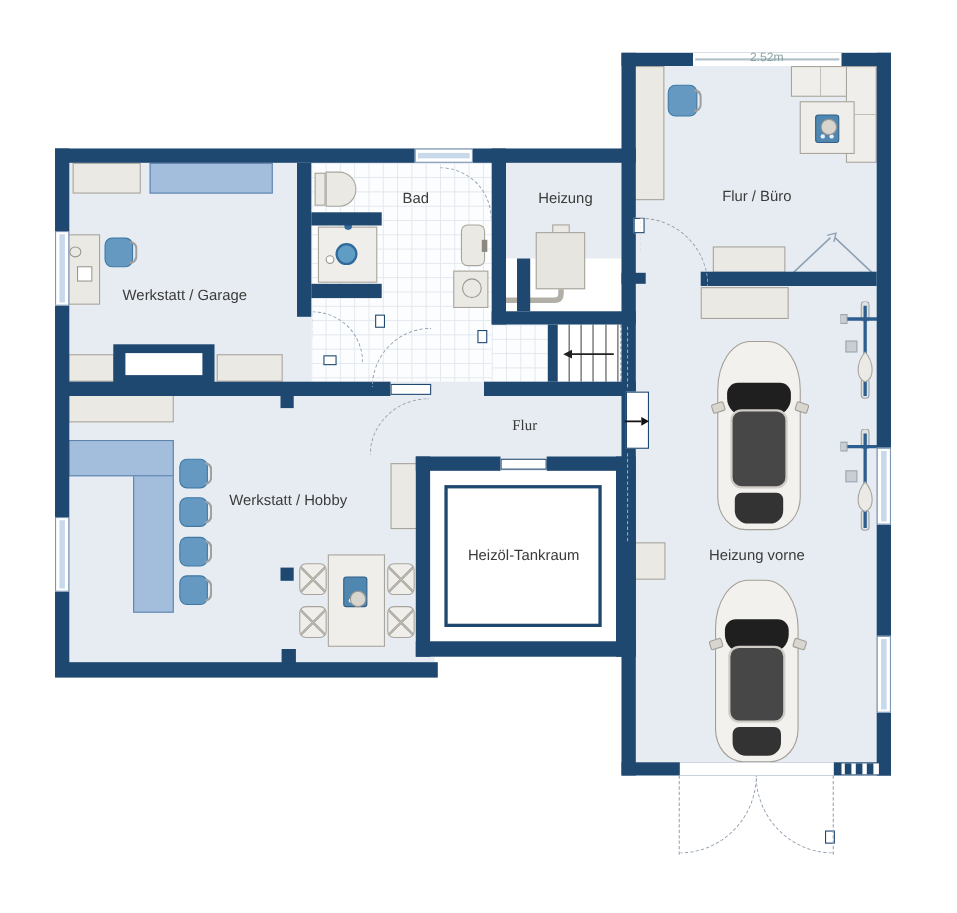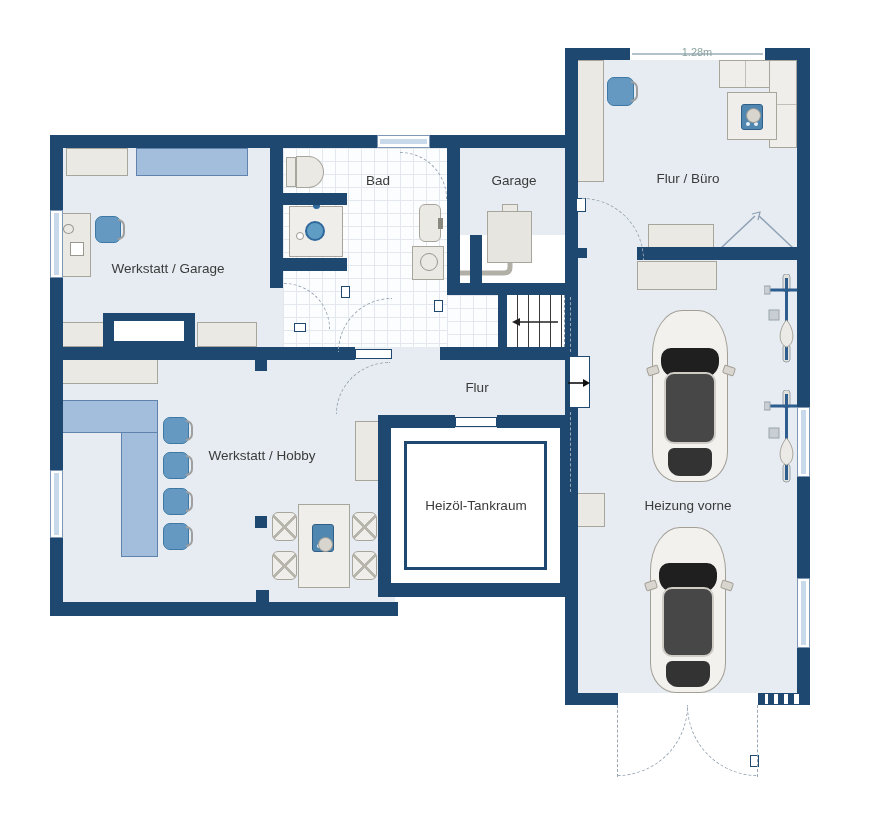--- a/index.html
+++ b/index.html
@@ -254,21 +254,21 @@
   <div class="abs arc tr" style="left:582px;top:198px;width:62px;height:62px;"></div>
   <div class="abs arc br" style="left:617px;top:705px;width:71px;height:71px;"></div>
   <div class="abs arc bl" style="left:687px;top:705px;width:71px;height:71px;"></div>
   <div class="abs dashv" style="left:617px;top:705px;width:1px;height:72px;"></div>
   <div class="abs dashv" style="left:757px;top:705px;width:1px;height:72px;"></div>
   <div class="abs dashv" style="left:570px;top:297px;width:1px;height:55px;"></div>
   <div class="abs dashv" style="left:570px;top:412px;width:1px;height:80px;"></div>
 
   <div class="label" style="left:168px;top:268px;">Werkstatt / Garage</div>
   <div class="label" style="left:378px;top:180px;">Bad</div>
-  <div class="label" style="left:514px;top:180px;">Garage</div>
+  <div class="label" style="left:514px;top:180px;">Heizung</div>
   <div class="label" style="left:688px;top:178px;">Flur / Büro</div>
-  <div class="label" style="left:477px;top:387px;">Flur</div>
+  <div class="label" style="left:477px;top:387px;font-family:Liberation Serif, serif;">Flur</div>
   <div class="label" style="left:262px;top:455px;">Werkstatt / Hobby</div>
   <div class="label" style="left:476px;top:505px;">Heizöl-Tankraum</div>
   <div class="label" style="left:688px;top:505px;">Heizung vorne</div>
-  <div class="dimlabel" style="left:697px;top:52px;">1.28m</div>
+  <div class="dimlabel" style="left:697px;top:52px;">2.52m</div>
 
 </div>
 
 </body></html>

